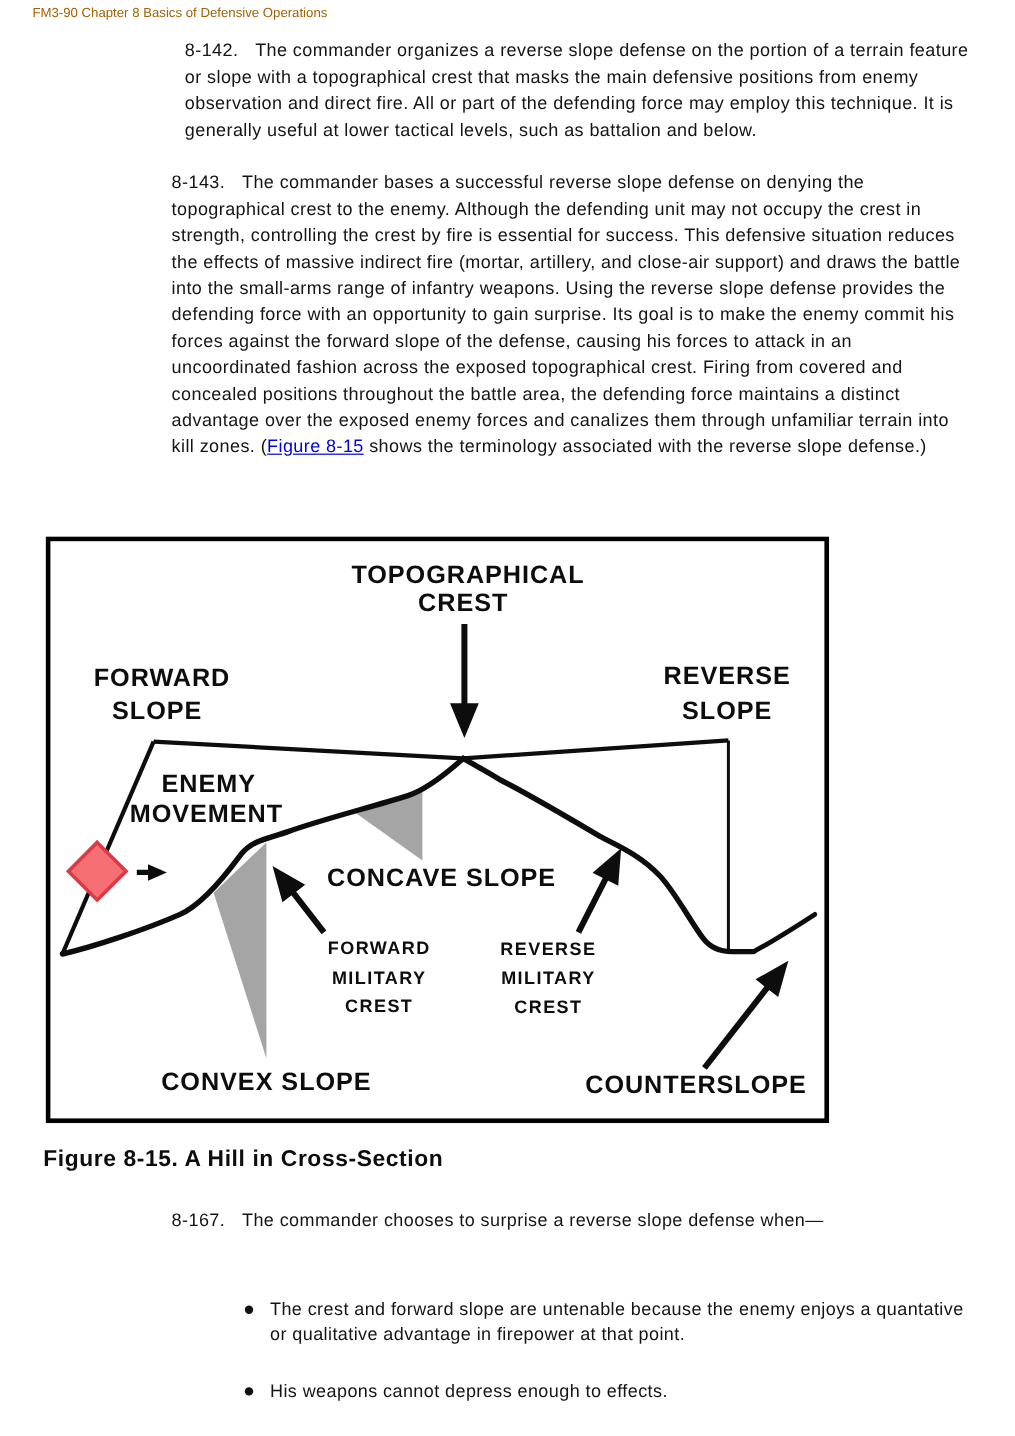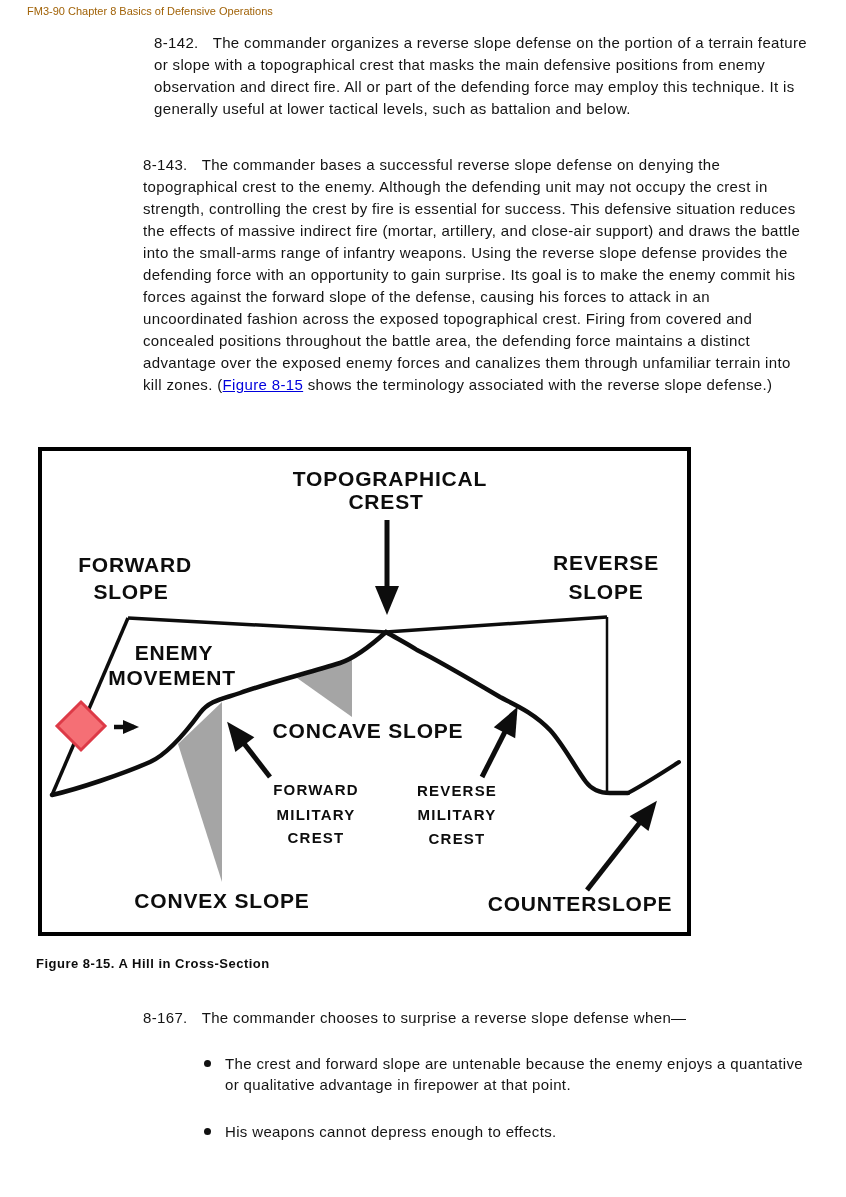--- a/index.html
+++ b/index.html
@@ -3,29 +3,29 @@
 <meta charset="utf-8">
 <style>
   html,body{margin:0;padding:0;background:#ffffff;}
   body{width:846px;height:1197px;position:relative;overflow:hidden;
        font-family:"Liberation Sans",sans-serif;color:#111;}
   .abs{position:absolute;}
   .doc-header{top:5px;left:27px;font-family:Liberation Sans, sans-serif;
        font-size:11px;color:#a16207;}
   .para{font-size:15px;line-height:22px;letter-spacing:0.35px;color:#141414;text-align:left;}
   .p142{top:32px;left:143px;width:664px;margin-left:11px;}
-  .p143{top:154px;left:143px;width:664px;}
+  .p143{top:142px;left:143px;width:664px;}
   .p144{top:1007px;left:143px;width:670px;}
   .pnum{padding-right:14px;}
   a.fig-link{color:#0000DD;text-decoration:underline;cursor:pointer;}
   .figure-wrap{top:447px;left:38px;width:653px;height:489px;}
-  .caption{top:956px;left:36px;font-size:13px;font-weight:bold;
+  .caption{top:956px;left:36px;font-size:19px;font-weight:bold;
        letter-spacing:0.5px;color:#0d0d0d;}
   .bullet-item{font-size:15px;line-height:21px;letter-spacing:0.35px;
-       color:#141414;width:600px;}
+       color:#141414;width:600px;margin-top:28px;}
   .b1{top:1053px;left:204px;}
   .b2{top:1121px;left:204px;}
   .bullet-dot{position:absolute;left:0;top:7px;width:7px;height:7px;
        border-radius:50%;background:#111;}
   .bullet-text{display:block;margin-left:21px;width:582px;}
   svg text{font-family:"Liberation Sans",sans-serif;font-weight:bold;fill:#0d0d0d;}
   .lbl-big{font-size:21px;letter-spacing:0.8px;}
   .lbl-small{font-size:15px;letter-spacing:1.2px;}
 </style>
 </head>

